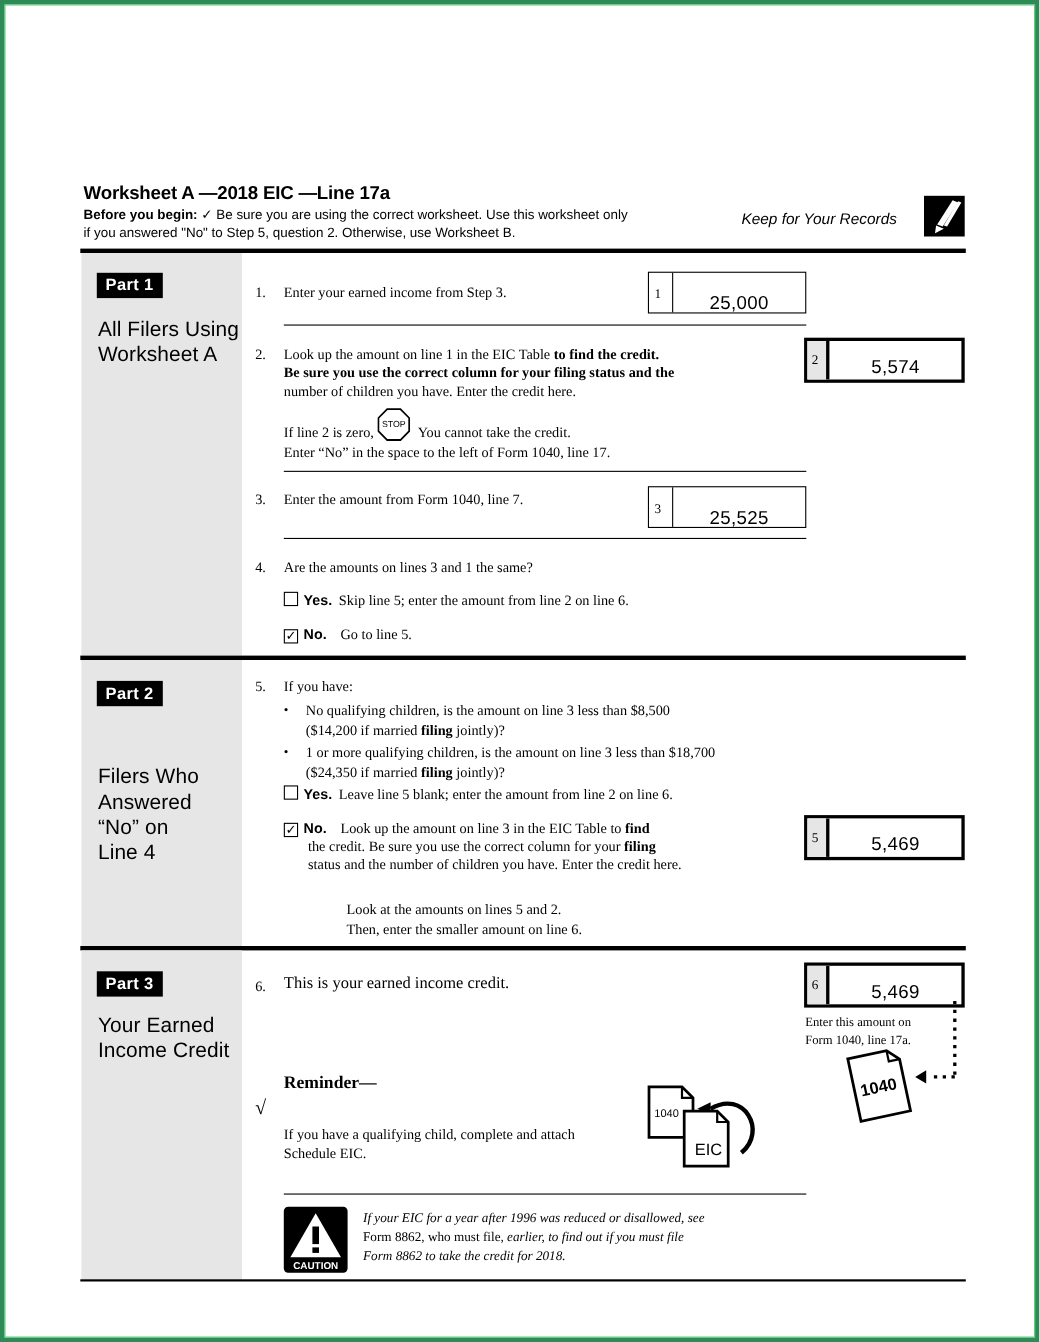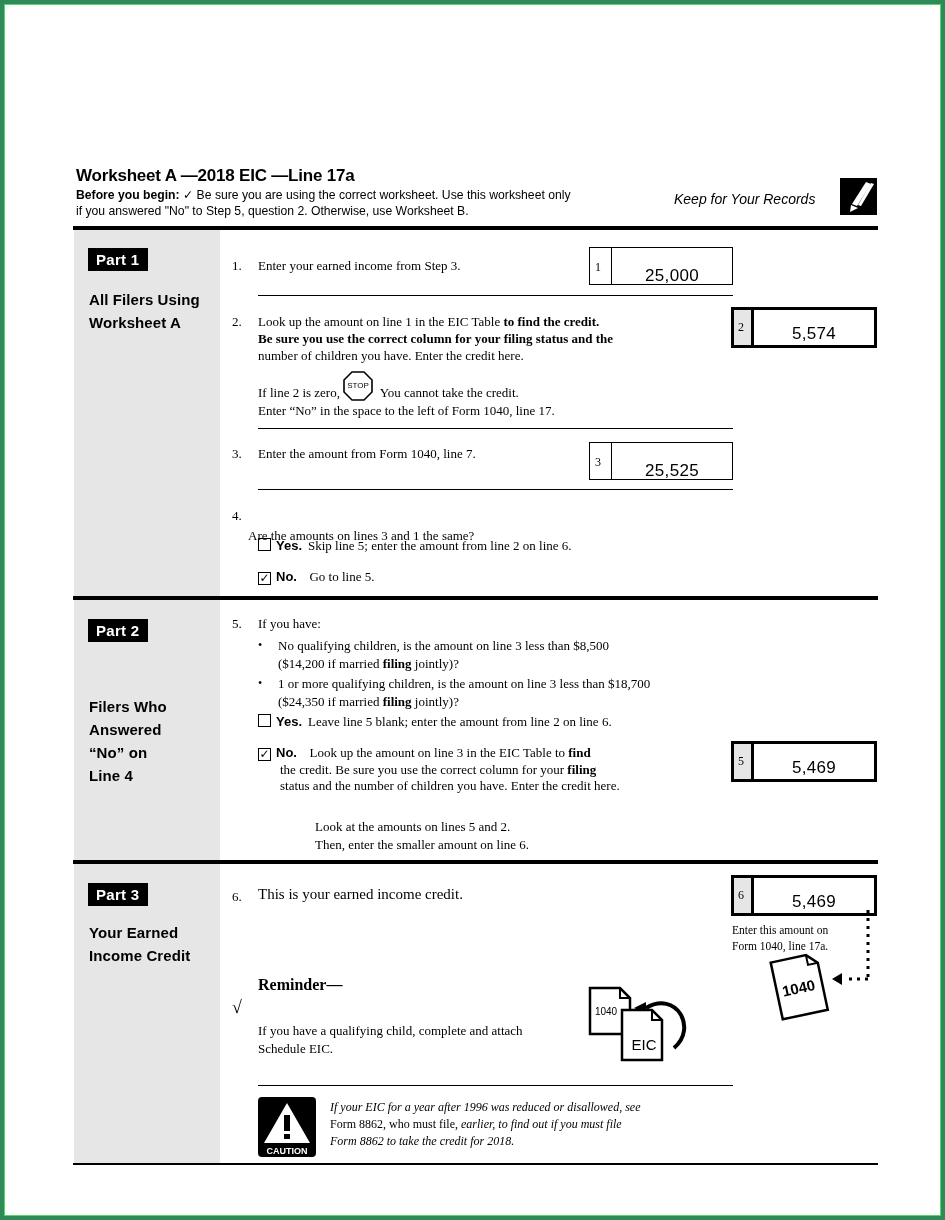--- a/index.html
+++ b/index.html
@@ -9,21 +9,21 @@
   .abs { position: absolute; }
   .sans { font-family: "Liberation Sans", sans-serif; }
   .title { left: 76px; top: 166px; font-size: 17px; font-weight: bold; letter-spacing: -0.2px; }
   .before { left: 76px; top: 187px; font-size: 12.2px; line-height: 16px; width: 560px; }
   .before b { font-weight: bold; }
   .keep { left: 674px; top: 191px; font-size: 14px; font-style: italic; }
   .pencil { left: 840px; top: 178px; width: 37px; height: 37px; background: #000; }
   .rule-thick { height: 4px; background: #000; left: 73px; width: 805px; }
   .sidebar { left: 74px; width: 146px; background: #e6e6e6; }
   .partlabel { left: 88px; background: #000; color: #fff; font-family: "Liberation Sans", sans-serif; font-weight: bold; font-size: 15px; padding: 3px 8px; letter-spacing: 0.3px; }
-  .parthead { left: 89px; font-family: "Liberation Sans", sans-serif; font-weight: 700; font-size: 15px; line-height: 23px; letter-spacing: 0.1px; }
+  .parthead { left: 89px; font-family: "Liberation Sans", sans-serif; font-weight: 400; font-size: 19px; line-height: 23px; letter-spacing: 0.1px; }
   .num { font-size: 13px; }
   .txt { font-size: 13px; line-height: 17px; }
   .thinrule { height: 1px; background: #000; left: 258px; width: 475px; }
   .box { border: 1px solid #000; height: 38px; display: flex; background: #fff; }
   .box .lnum { width: 22px; border-right: 1px solid #000; font-size: 12px; padding: 12px 0 0 5px; }
   .box .val { flex: 1; font-family: "Liberation Sans", sans-serif; font-size: 17px; padding-top: 18px; text-align: center; letter-spacing: 0.3px; }
   .box.heavy { border: 3px solid #000; }
   .box.heavy .lnum { background: #e6e6e6; border-right: 3px solid #000; width: 20px; padding: 10px 0 0 4px; }
   .box.heavy .val { padding-top: 14px; }
   .chk { display: inline-block; width: 13px; height: 13px; border: 1px solid #000; vertical-align: -1px; margin-right: 5px; position: relative; font-size: 12px; line-height: 11px; text-align: center; font-family: "DejaVu Sans", sans-serif; }
@@ -97,21 +97,21 @@
 
 <div class="abs num" style="left:232px;top:446px;">3.</div>
 <div class="abs txt" style="left:258px;top:445px;">Enter the amount from Form 1040, line 7.</div>
 <div class="abs box" style="left:589px;top:442px;width:144px;">
   <div class="lnum">3</div>
   <div class="val">25,525</div>
 </div>
 <div class="abs thinrule" style="top:489px;"></div>
 
 <div class="abs num" style="left:232px;top:508px;">4.</div>
-<div class="abs txt" style="left:248px;top:507px;margin-top:20px;">Are the amounts on lines 3 and 1 the same?</div>
+<div class="abs txt" style="left:258px;top:507px;">Are the amounts on lines 3 and 1 the same?</div>
 <div class="abs txt" style="left:258px;top:537px;">
   <span class="chk"></span><span class="yn">Yes.</span><span>Skip line 5; enter the amount from line 2 on line 6.</span>
 </div>
 <div class="abs txt" style="left:258px;top:568px;">
   <span class="chk">✓</span><span class="yn">No.</span>&nbsp;&nbsp;<span>Go to line 5.</span>
 </div>
 
 <div class="abs rule-thick" style="top:596px;"></div>
 
 <div class="abs sidebar" style="top:600px;height:260px;"></div>

